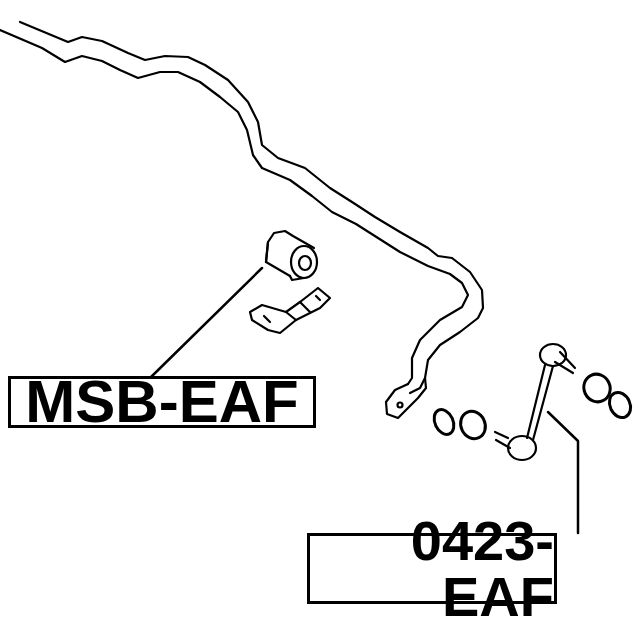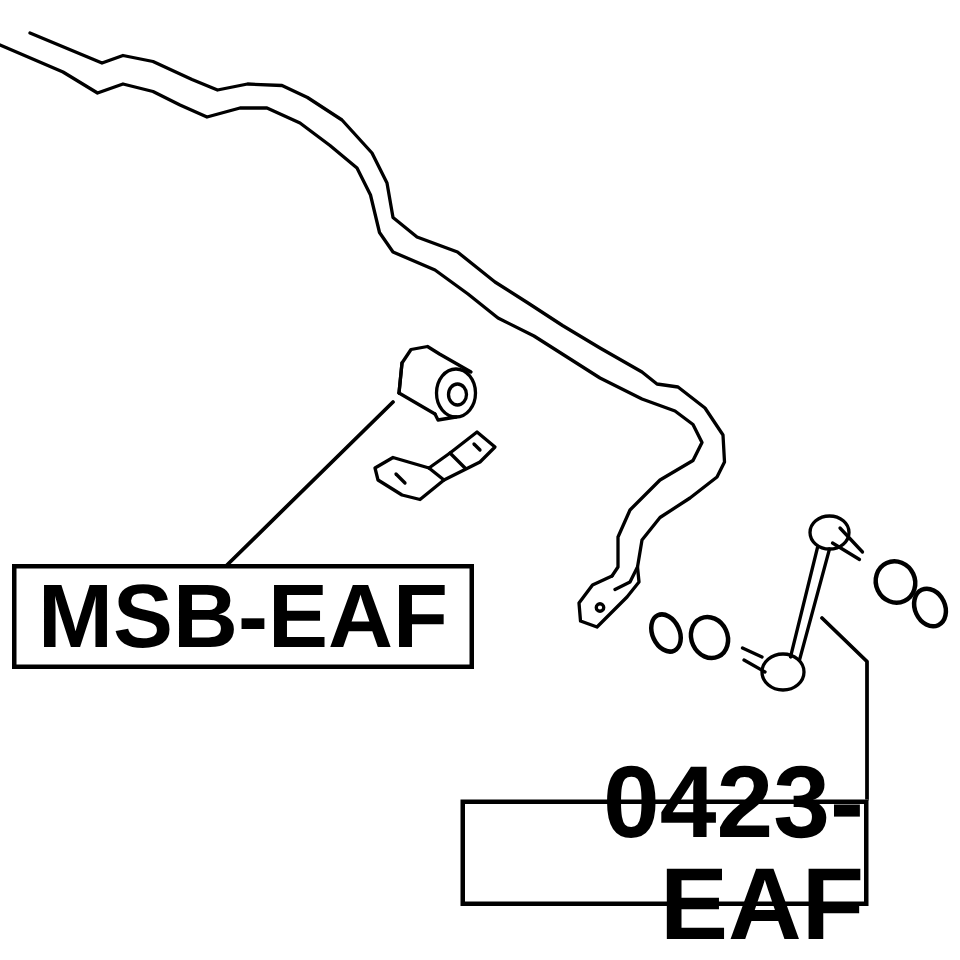--- a/index.html
+++ b/index.html
@@ -5,22 +5,22 @@
     html, body { margin:0; padding:0; background:#ffffff; }
     body { width:640px; height:640px; position:relative; overflow:hidden; }
     svg.art { position:absolute; left:0; top:0; }
     .label-box {
       position:absolute; box-sizing:border-box;
       border:3px solid #000; background:#fff;
       font-family:"Liberation Sans", sans-serif; font-weight:bold;
       color:#000; display:flex; align-items:center; justify-content:center;
       letter-spacing:0px; line-height:1;
     }
-    #box-msb { left:8px; top:376px; width:308px; height:70px; font-size:60px;text-align:center; }
-    #box-0423 { left:307px; top:533px; width:272px; height:71px; font-size:68px;text-align:right; }
+    #box-msb { left:8px; top:376px; width:308px; height:52px; font-size:60px;text-align:center; }
+    #box-0423 { left:307px; top:533px; width:250px; height:71px; font-size:56px;text-align:right; }
   </style>
 </head>
 <body>
 
 <svg class="art" width="640" height="640" viewBox="0 0 640 640" fill="none" stroke="#000" stroke-width="2.2" stroke-linejoin="round" stroke-linecap="round">
 
   <g>
     <path d="M20 22 L68 42 L82 37 L102 41 L128 53 L145 60 L165 56 L188 57 L205 65 L228 80 L248 102 L258 122 L262 145 L278 158 L305 168 L330 188 L352 202 L375 217 L400 232 L428 248 L438 256 L452 258 L470 272 L482 290 L483 308 L478 318 L460 332 L440 345 L428 360 L425 378 L420 388 L410 393"></path>
 
     <path d="M0 30 L42 48 L65 62 L82 56 L102 61 L120 70 L138 78 L160 72 L178 72 L200 82 L220 97 L238 112 L247 130 L253 155 L262 168 L290 180 L312 196 L332 212 L356 224 L378 238 L400 252 L428 266 L450 274 L462 283 L468 295 L462 307 L440 320 L420 340 L412 358 L412 378 L408 384"></path>

